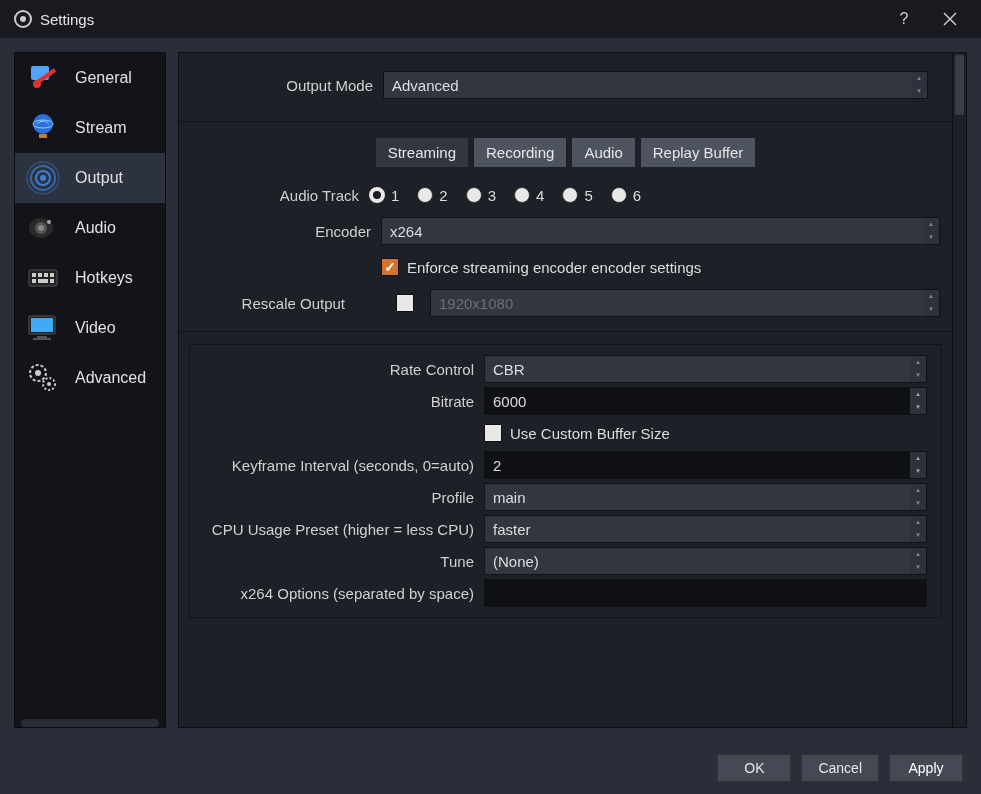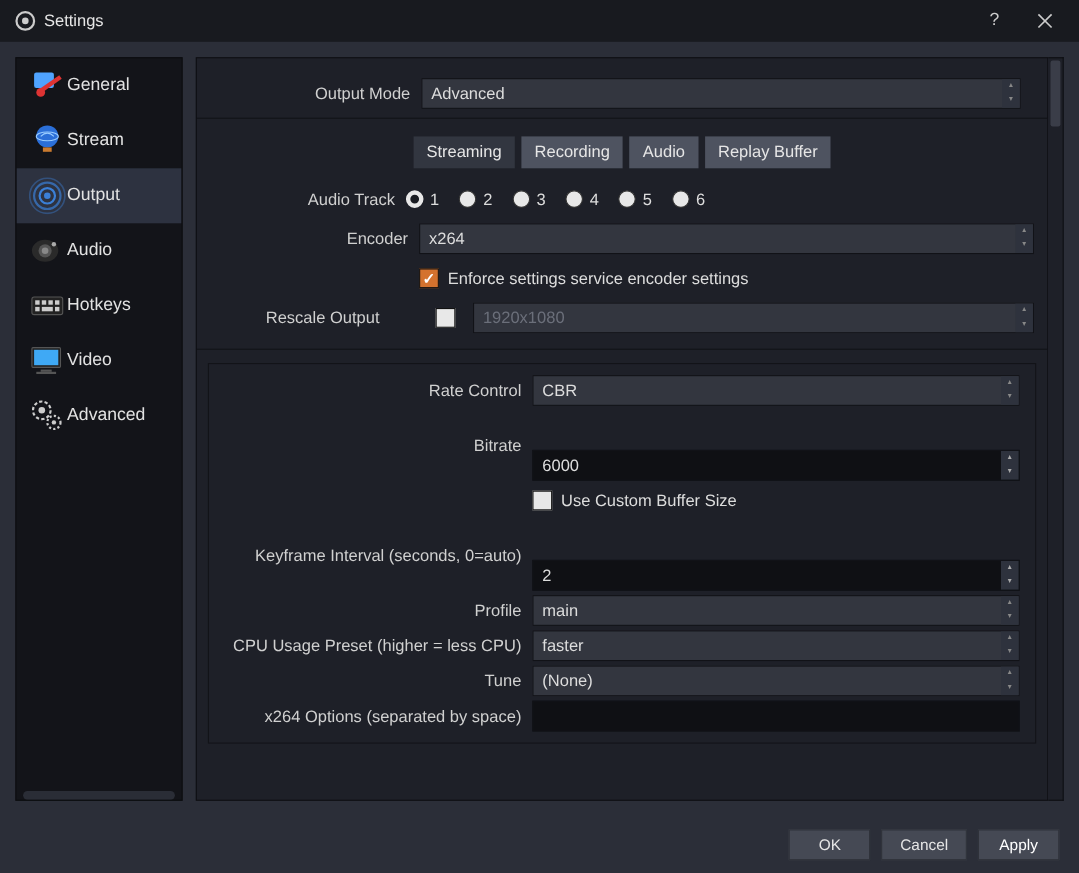--- a/index.html
+++ b/index.html
@@ -11,53 +11,53 @@
   .titlebar .app-icon::after { content: ""; position: absolute; width: 6px; height: 6px; background: #ccc; border-radius: 50%; top: 4px; left: 4px; }
   .titlebar .title { color: #e6e6e6; font-size: 15px; }
   .titlebar .spacer { flex: 1; }
   .titlebar .help, .titlebar .close { width: 46px; height: 38px; display: flex; align-items: center; justify-content: center; color: #ccc; font-size: 16px; cursor: pointer; }
   .titlebar .close svg { width: 14px; height: 14px; }
 
   
   .main { display: flex; height: 704px; }
   .sidebar { width: 152px; background: #131419; margin: 14px 6px 14px 14px; border: 1px solid #0c0d10; position: relative; overflow: hidden; }
   .sidebar-scroll { position: absolute; bottom: 0; left: 6px; right: 6px; height: 8px; background: #2a2d36; border-radius: 4px; }
-  .side-item { display: flex; align-items: center; height: 50px; padding-left: 10px; cursor: pointer; color: #e2e2e2; font-size: 16px; gap: 0; }
+  .side-item { display: flex; align-items: center; height: 50px; padding-left: 10px; cursor: pointer; color: #e2e2e2; font-size: 16px; gap: 14px; }
   .side-item.active { background: #2d3240; }
   .side-icon { width: 36px; height: 36px; display: flex; align-items: center; justify-content: center; flex-shrink: 0; }
 
   .content { flex: 1; margin: 14px 14px 14px 6px; position: relative; display: flex; }
   .content-inner { flex: 1; border: 1px solid #0e0f13; background: #1e2028; overflow: hidden; }
   .content-scroll { width: 14px; background: #1e2028; border: 1px solid #0e0f13; border-left: none; position: relative; }
   .content-scroll-thumb { position: absolute; top: 2px; left: 2px; right: 2px; height: 60px; background: #3a3d48; border-radius: 2px; }
 
   
   .section { border-bottom: 1px solid #121318; }
   .row { display: flex; align-items: center; padding: 4px 12px; min-height: 36px; }
   .row-label { width: 280px; text-align: right; padding-right: 10px; color: #d0d0d0; font-size: 15px; }
   .row-control { flex: 1; display: flex; align-items: center; gap: 8px; }
 
   
-  .section-top { padding: 14px 12px 4px; }
+  .section-top { padding: 14px 12px 18px; }
   .section-top .row-label { width: 180px; }
 
   
   .tabs { display: flex; justify-content: center; padding: 16px 0 10px; gap: 6px; }
   .tab { background: #4e5360; color: #e6e6e6; padding: 6px 12px; font-size: 15px; cursor: pointer; }
   .tab.active { background: #323640; }
 
   
   .select { flex: 1; background: #1a1c22; border: 1px solid #111217; height: 28px; display: flex; align-items: center; padding: 0 8px; color: #ddd; font-size: 15px; position: relative; }
   .select .spinner { position: absolute; right: 0; top: 0; bottom: 0; width: 16px; background: #2e323d; display: flex; flex-direction: column; }
   .select .spinner::before { content: "▴"; font-size: 7px; color: #888; text-align: center; flex: 1; line-height: 12px; }
   .select .spinner::after { content: "▾"; font-size: 7px; color: #888; text-align: center; flex: 1; line-height: 12px; }
   .select.mid { background: #33363f; }
   .select.disabled { color: #6b6f7a; }
 
-  .numbox { flex: 1; background: #0f1014; border: 1px solid #111217; height: 28px; display: flex; align-items: center; padding: 0 8px; color: #ddd; font-size: 15px; position: relative; margin-top: 36px; }
+  .numbox { flex: 1; background: #0f1014; border: 1px solid #111217; height: 28px; display: flex; align-items: center; padding: 0 8px; color: #ddd; font-size: 15px; position: relative; }
   .numbox .spinner { position: absolute; right: 0; top: 0; bottom: 0; width: 16px; background: #2e323d; display: flex; flex-direction: column; }
   .numbox .spinner::before { content: "▴"; font-size: 7px; color: #aaa; text-align: center; flex: 1; line-height: 12px; }
   .numbox .spinner::after { content: "▾"; font-size: 7px; color: #aaa; text-align: center; flex: 1; line-height: 12px; }
 
   .textbox { flex: 1; background: #0f1014; border: 1px solid #111217; height: 28px; }
 
   .checkbox { width: 18px; height: 18px; background: #e8e8e8; border: 1px solid #111; display: inline-flex; align-items: center; justify-content: center; cursor: pointer; flex-shrink: 0; }
   .checkbox.checked { background: #d4722e; color: #fff; }
   .checkbox.checked::after { content: "✓"; font-size: 14px; font-weight: bold; }
   .check-label { color: #ddd; font-size: 15px; }
@@ -247,21 +247,21 @@
               <span>x264</span>
               <span class="spinner"></span>
             </div>
           </div>
         </div>
 
         <div class="row">
           <div class="row-label" style="width:190px;"></div>
           <div class="row-control">
             <span class="checkbox checked"></span>
-            <span class="check-label">Enforce settings service encoder settings</span>
+            <span class="check-label">Enforce streaming encoder encoder settings</span>
           </div>
         </div>
 
         <div class="row" style="padding-bottom:14px;gap:41px;">
           <div class="row-label" style="width:164px;">Rescale Output</div>
           <div class="row-control">
             <span class="checkbox"></span>
             <div class="select disabled mid" style="margin-left:8px;">
               <span>1920x1080</span>
               <span class="spinner"></span>

